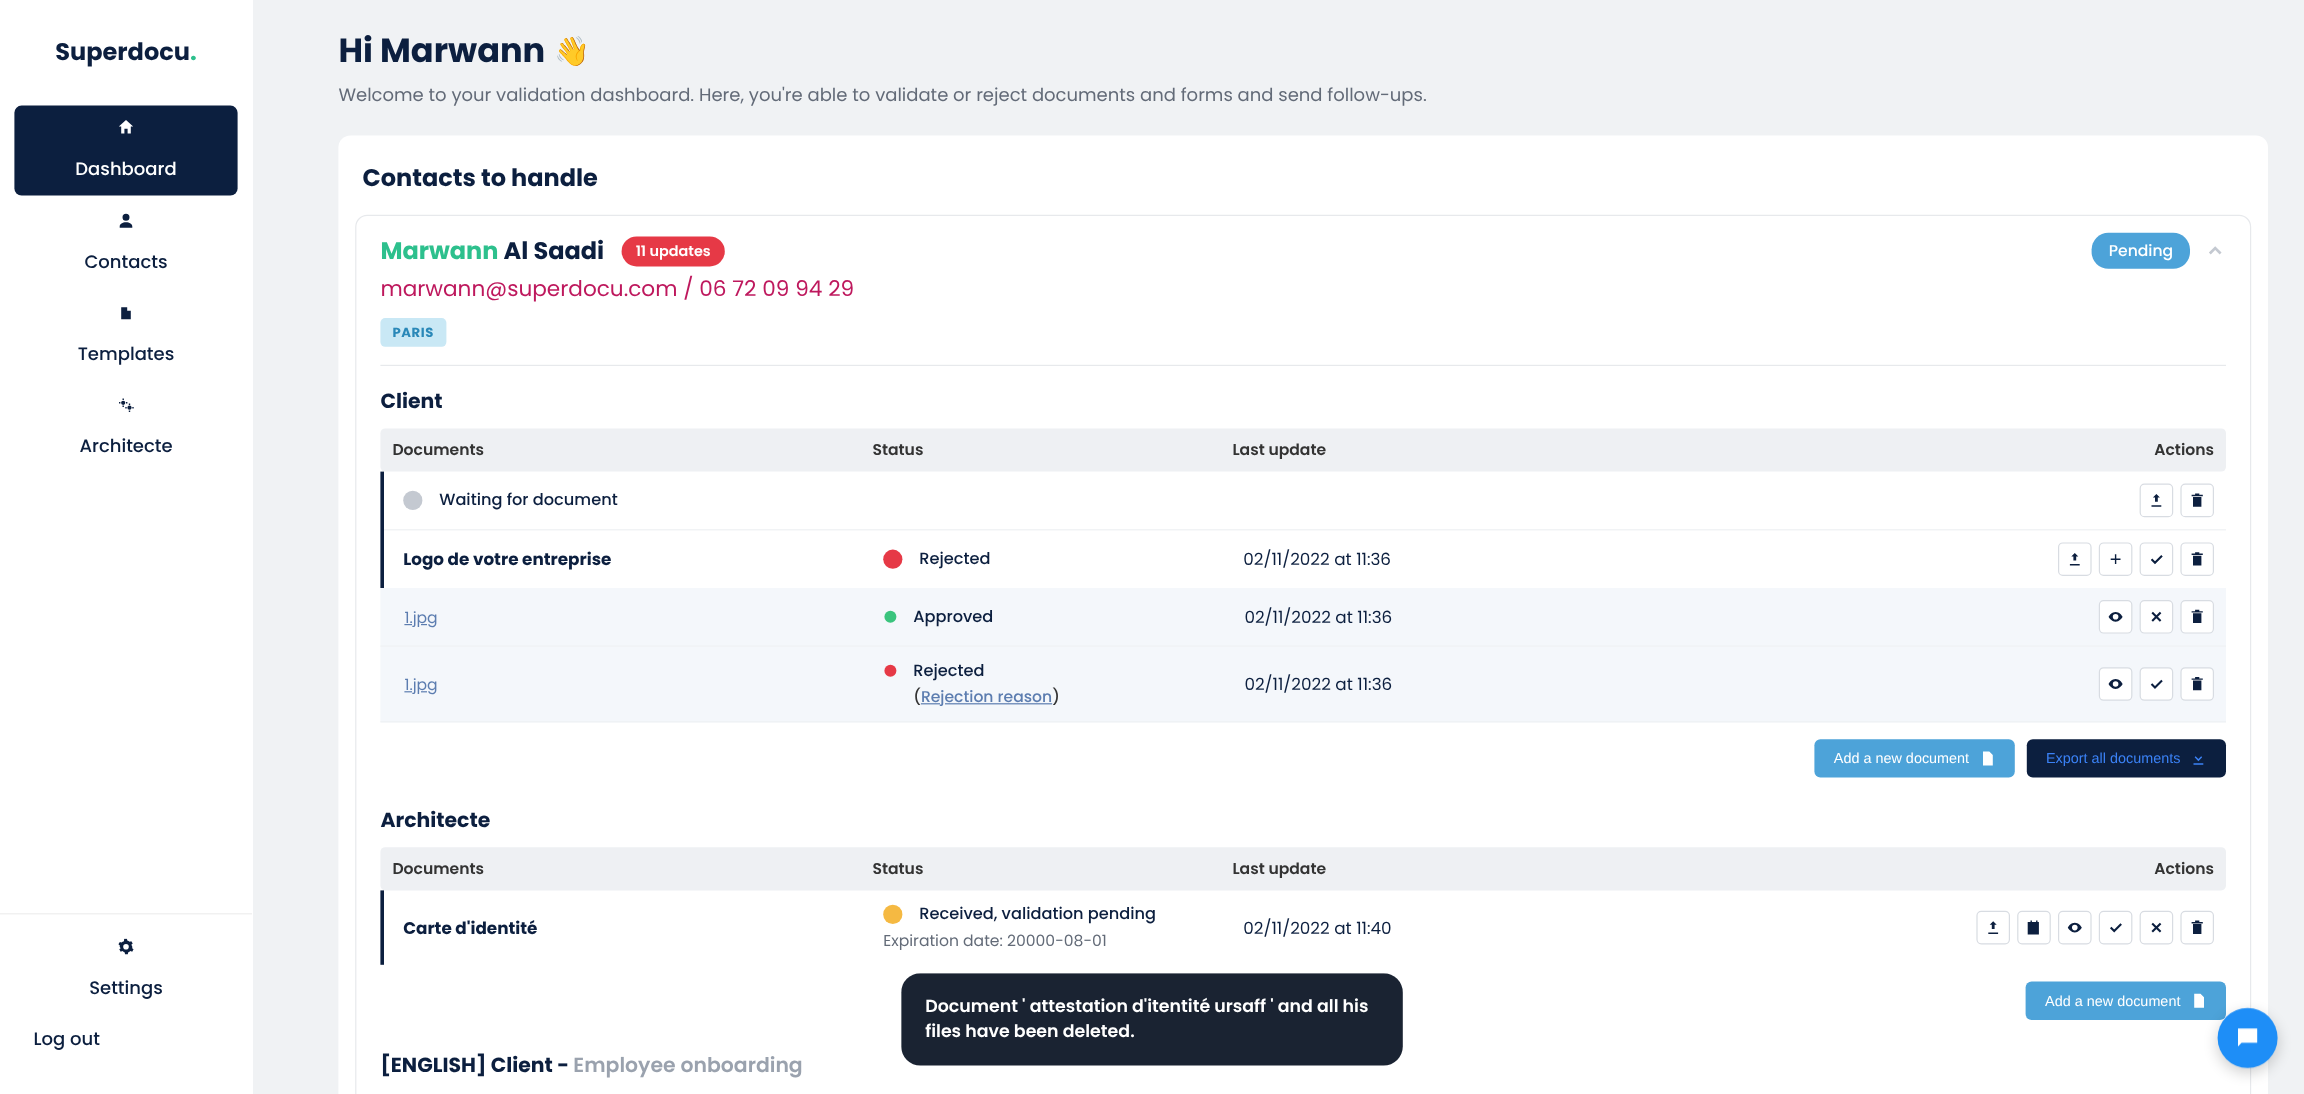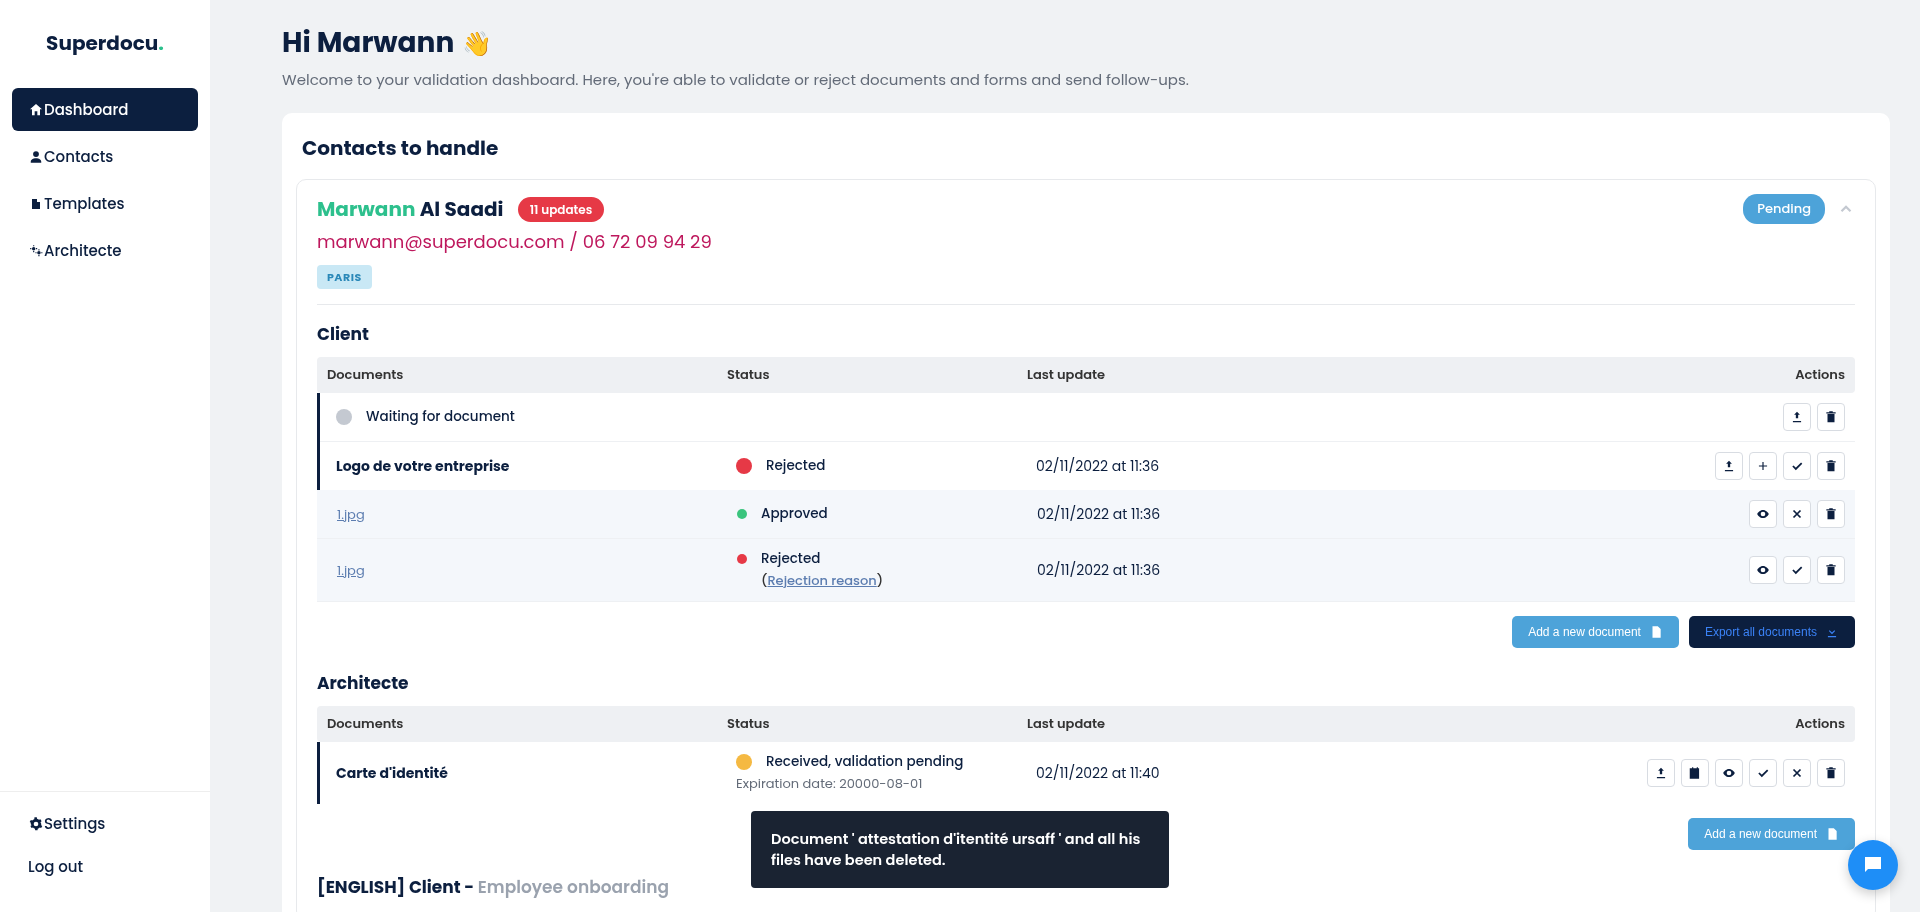--- a/index.html
+++ b/index.html
@@ -3,21 +3,21 @@
 <meta charset="utf-8">
 <style>
   * { box-sizing: border-box; }
   body { margin:0; font-family: 'Poppins','Segoe UI',sans-serif; background:#f0f2f4; color:#0c1f3f; height:912px; width:1920px; overflow:hidden; }
   
   
   .sidebar { position:fixed; left:0; top:0; width:210px; height:100%; background:#fff; display:flex; flex-direction:column; }
   .logo { font-size:20px; font-weight:700; text-align:center; padding:28px 0 30px; }
   .logo .dot { color:#2dc08d; }
   .nav { padding:0 12px; flex:1; }
-  .nav-item { display:flex; align-items:center; padding:10px 16px; border-radius:6px; font-size:15px; font-weight:500; cursor:pointer; margin-bottom:4px; color:#0c1f3f; }
+  .nav-item { display:flex; align-items:center; gap:16px; padding:10px 16px; border-radius:6px; font-size:15px; font-weight:500; cursor:pointer; margin-bottom:4px; color:#0c1f3f;flex-direction:column; }
   .nav-item.active { background:#0c1f3f; color:#fff; }
   .nav-item .icon { width:16px; display:flex; justify-content:center; }
   .sidebar-bottom { padding:10px 24px 24px; border-top:1px solid #eee; }
   .sidebar-bottom .nav-item { padding:10px 4px; margin:0; }
   .logout { padding:10px 4px; font-size:15px; font-weight:500; cursor:pointer; color:#0c1f3f; }
   
   
   .main { margin-left:262px; padding:22px 30px 0 20px; height:100%; overflow:hidden; }
   .greeting { font-size:28px; font-weight:700; margin:0 0 4px; display:flex; align-items:center; gap:8px; }
   .greeting .wave { font-size:24px; }
@@ -72,21 +72,21 @@
   
   .btn-row { display:flex; justify-content:flex-end; gap:10px; margin-top:14px; }
   .btn { padding:9px 16px; border-radius:5px; font-size:12px; font-weight:500; cursor:pointer; display:flex; align-items:center; gap:8px; border:none; }
   .btn-primary { background:#4da3d9; color:#fff; }
   .btn-dark { background:#0c1f3f; color:#3b82f6; }
   
   .section3-title { font-size:17px; font-weight:700; margin:24px 0 0; }
   .section3-title .muted { color:#9aa2ae; font-weight:600; }
   
   
-  .toast { position:fixed; left:50%; transform:translateX(-50%); bottom:24px; width:418px; background:#1a2332; color:#fff; padding:18px 20px; border-radius:4px; font-size:14.5px; font-weight:600; line-height:1.4; }
+  .toast { position:fixed; left:50%; transform:translateX(-50%); bottom:24px; width:418px; background:#1a2332; color:#fff; padding:18px 20px; border-radius:16px; font-size:14.5px; font-weight:600; line-height:1.4; }
   
   
   .chat-bubble { position:fixed; right:22px; bottom:22px; width:50px; height:50px; border-radius:50%; background:#1e8ef7; display:flex; align-items:center; justify-content:center; cursor:pointer; box-shadow:0 4px 12px rgba(0,0,0,0.2); }
   .chat-bubble svg { width:24px; height:24px; fill:#fff; }
   
   svg { display:block; }
 </style>
 </head>
 <body>
 

